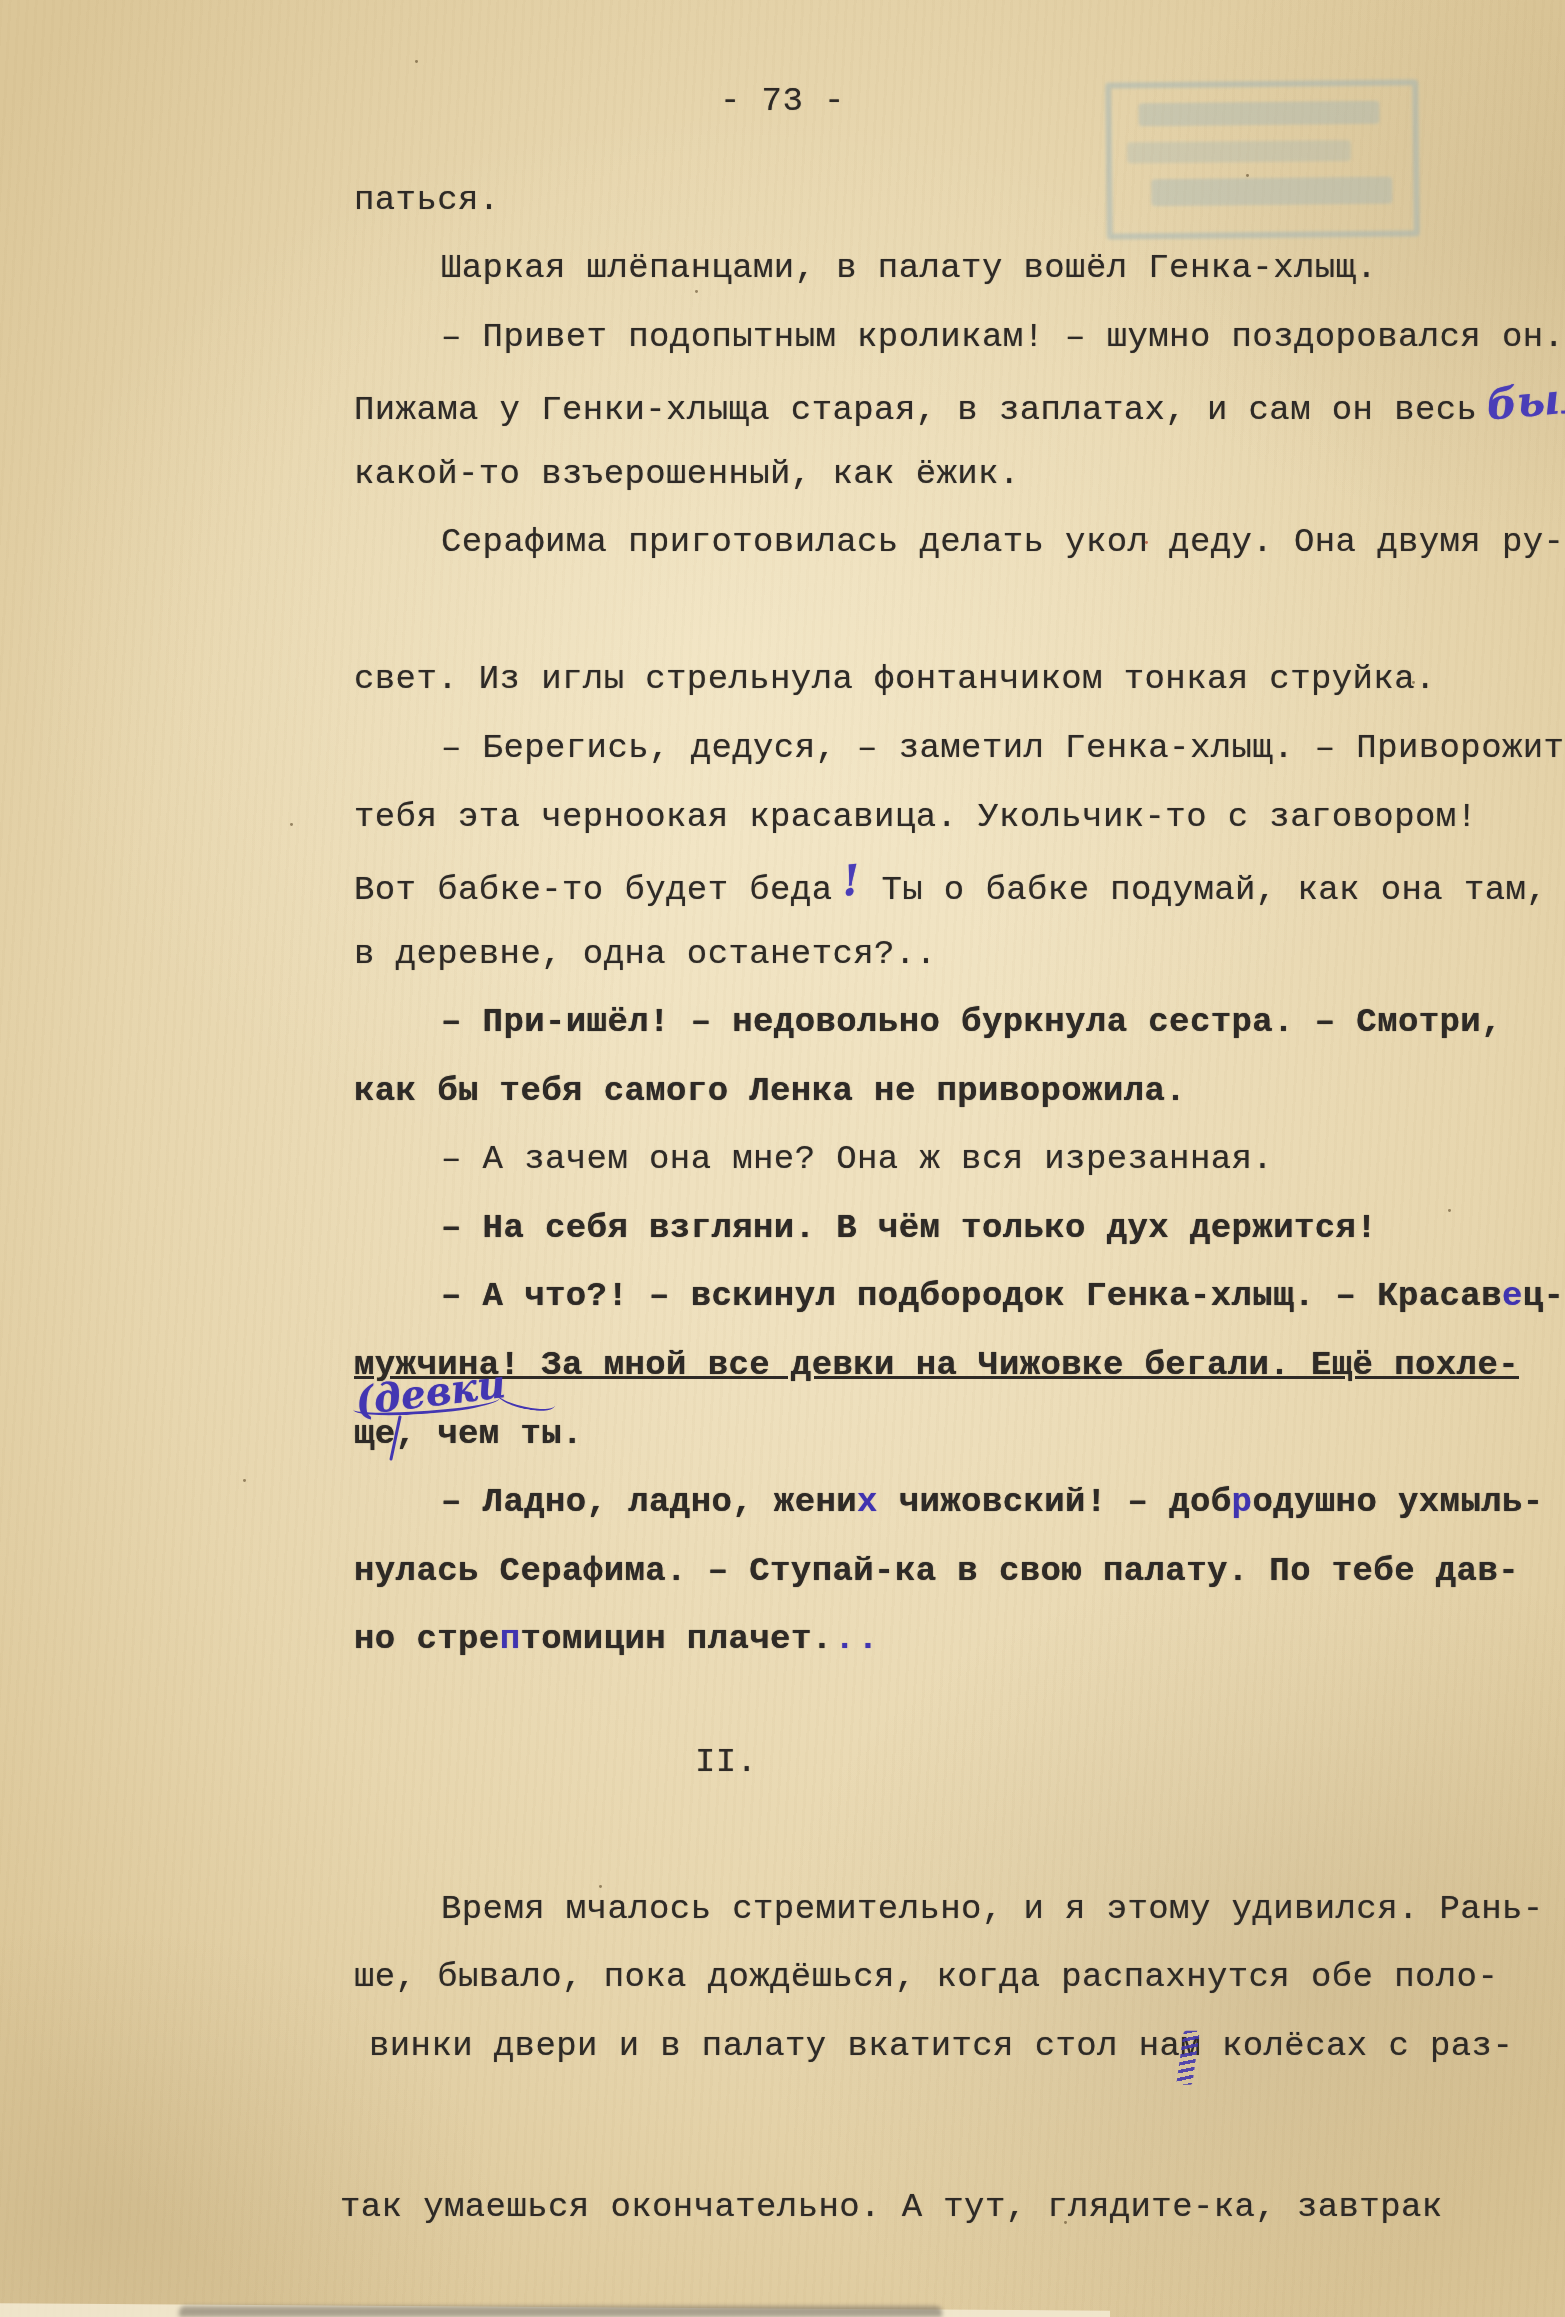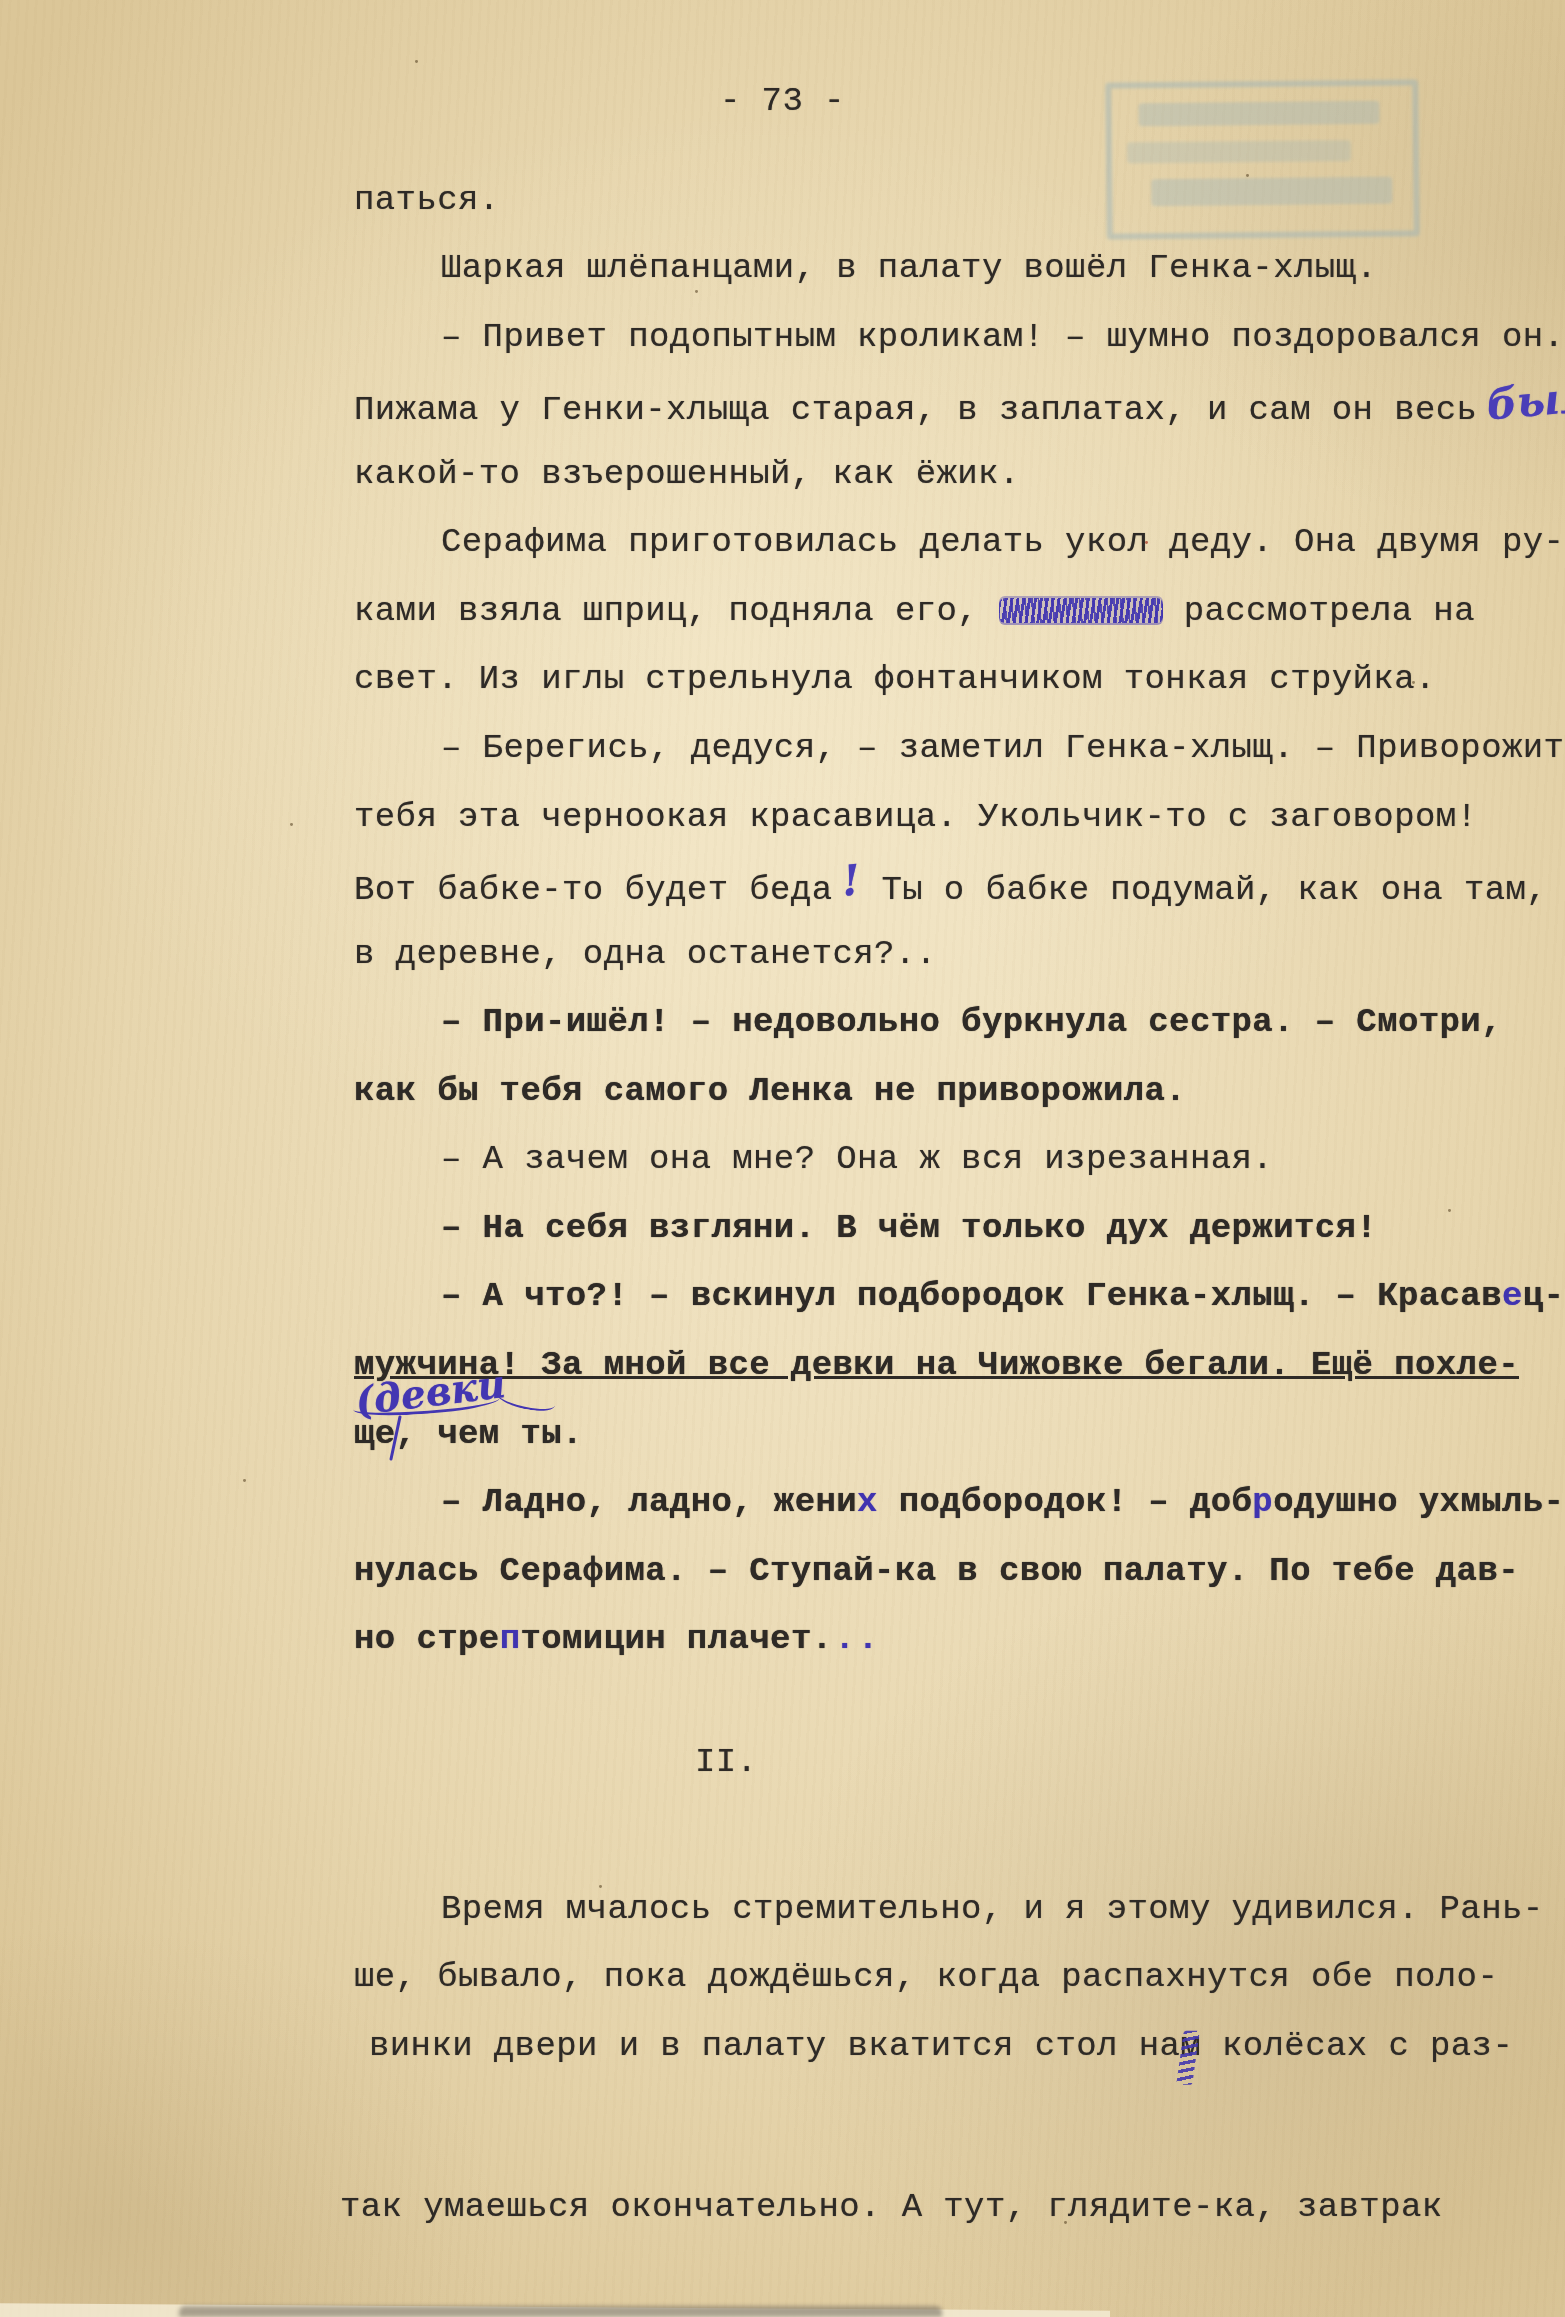--- a/index.html
+++ b/index.html
@@ -105,34 +105,33 @@
 
   <div class="line page-number">- 73 -</div>
 
   <div class="text-layer">
       <div class="line" style="top: 179px; left: 354px;"><span class="t">паться.</span></div>
       <div class="line" style="top: 247px; left: 441px;"><span class="t">Шаркая шлёпанцами, в палату вошёл Генка-хлыщ.</span></div>
       <div class="line" style="top: 316px; left: 441px;"><span class="t">– Привет подопытным кроликам! – шумно поздоровался он.</span></div>
       <div class="line" style="top: 384px; left: 354px;"><span class="t">Пижама у Генки-хлыща старая, в заплатах, и сам он весь</span><span class="b">был</span></div>
       <div class="line" style="top: 453px; left: 354px;"><span class="t">какой-то взъерошенный, как ёжик.</span></div>
       <div class="line" style="top: 521px; left: 441px;"><span class="t">Серафима приготовилась делать укол деду. Она двумя ру-</span></div>
-      <div class="line" style="top: 590px; left: 354px;"><span class="t">ками взяла шприц, подняла его, </span><span class="scr"></span><span class="t"> рассмотрела на</span></div>
       <div class="line" style="top: 658px; left: 354px;"><span class="t">свет. Из иглы стрельнула фонтанчиком тонкая струйка.</span></div>
       <div class="line" style="top: 727px; left: 441px;"><span class="t">– Берегись, дедуся, – заметил Генка-хлыщ. – Приворожит</span></div>
       <div class="line" style="top: 796px; left: 354px;"><span class="t">тебя эта черноокая красавица. Укольчик-то с заговором!</span></div>
       <div class="line" style="top: 864px; left: 354px;"><span class="t">Вот бабке-то будет беда</span><span class="b">!</span><span class="t"> Ты о бабке подумай, как она там,</span></div>
       <div class="line" style="top: 933px; left: 354px;"><span class="t">в деревне, одна останется?..</span></div>
       <div class="line bold" style="top: 1001px; left: 441px;"><span class="t">– При-ишёл! – недовольно буркнула сестра. – Смотри,</span></div>
       <div class="line bold" style="top: 1070px; left: 354px;"><span class="t">как бы тебя самого Ленка не приворожила.</span></div>
       <div class="line" style="top: 1138px; left: 441px;"><span class="t">– А зачем она мне? Она ж вся изрезанная.</span></div>
       <div class="line bold" style="top: 1207px; left: 441px;"><span class="t">– На себя взгляни. В чём только дух держится!</span></div>
       <div class="line bold" style="top: 1275px; left: 441px;"><span class="t">– А что?! – вскинул подбородок Генка-хлыщ. – Красав</span><span class="bo">е</span><span class="t">ц-</span></div>
       <div class="line bold" style="top: 1344px; left: 354px; text-decoration: underline;"><span class="t">мужчина! За мной все девки на Чижовке бегали. Ещё похле-</span></div>
       <div class="line bold" style="top: 1413px; left: 354px;"><span class="t">ще, чем ты.</span></div>
-      <div class="line bold" style="top: 1481px; left: 441px;"><span class="t">– Ладно, ладно, жени</span><span class="bo">х</span><span class="t"> подбородок! – доб</span><span class="bo">р</span><span class="t">одушно ухмыль-</span></div>
+      <div class="line bold" style="top: 1481px; left: 441px;"><span class="t">– Ладно, ладно, жени</span><span class="bo">х</span><span class="t"> чижовский! – доб</span><span class="bo">р</span><span class="t">одушно ухмыль-</span></div>
       <div class="line bold" style="top: 1550px; left: 354px;"><span class="t">нулась Серафима. – Ступай-ка в свою палату. По тебе дав-</span></div>
       <div class="line bold" style="top: 1618px; left: 354px;"><span class="t">но стре</span><span class="bo">п</span><span class="t">томицин плачет.</span><span class="bd">..</span></div>
       <div class="line" style="top: 1888px; left: 441px;"><span class="t">Время мчалось стремительно, и я этому удивился. Рань-</span></div>
       <div class="line" style="top: 1956px; left: 354px;"><span class="t">ше, бывало, пока дождёшься, когда распахнутся обе поло-</span></div>
       <div class="line" style="top: 2025px; left: 354px; margin-left: 15px;"><span class="t">винки двери и в палату вкатится стол на</span><span class="sq">м</span><span class="t"> колёсах с раз-</span></div>
       <div class="line" style="top: 2162px; left: 340px; margin-top: 24px;"><span class="t">так умаешься окончательно. А тут, глядите-ка, завтрак</span></div>
     </div>
 
   <div class="line heading">II.</div>
 

